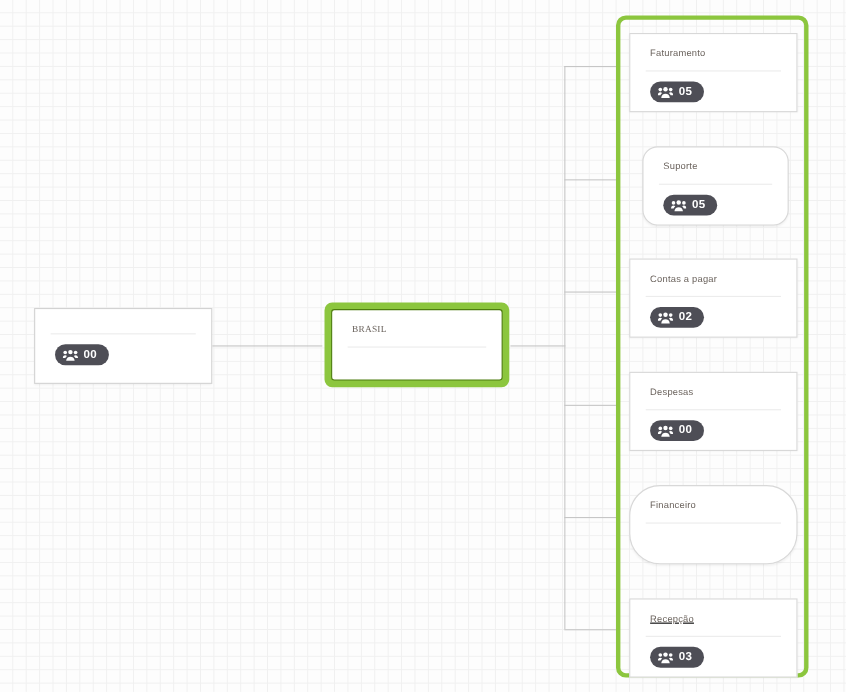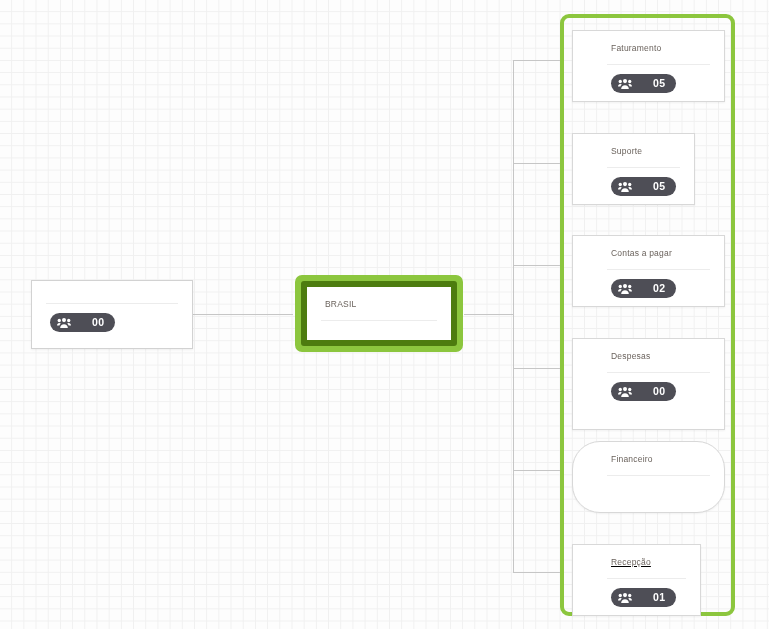--- a/index.html
+++ b/index.html
@@ -56,21 +56,21 @@
     margin: 10px 14px 0 14px;
   }
 
   .badge-row {
     padding: 9px 0 0 18px;
   }
 
   .badge {
     display: inline-flex;
     align-items: center;
-    gap: 21px;
+    gap: 5px;
     background: #4e4e56;
     color: #ffffff;
     border-radius: 11px;
     padding: 3px 11px 3px 7px;
     font-size: 10.5px;
     font-weight: bold;
     line-height: 13px;
   }
   .badge svg { display: block; }
   .badge-count { letter-spacing: 0.3px; }
@@ -78,40 +78,40 @@
   
   .selected-node {
     border: 4px solid #8cc63e;
     border-radius: 7px;
     padding: 2px;
     background: #8cc63e;
     box-shadow: none;
   }
   .selected-node .inner-card {
     background: #ffffff;
-    border: 6px solid #4d7c0f;
+    border: 1px solid #4d7c0f;
     border-radius: 3px;
     width: 100%;
     height: 100%;
+    font-family: Liberation Serif, serif;
   }
 
   
   #group-container {
     position: absolute;
     border: 4px solid #8cc63e;
     border-radius: 9px;
     background: transparent;
   }
 
   .child-card {
     position: absolute;
     background: #ffffff;
     border: 1px solid #d8d8d8;
     box-shadow: 0 1px 2px rgba(0,0,0,0.05);
-    padding-left: 20px;
   }
 
   .root-empty .node-title { min-height: 11px; }
 </style>
 </head>
 <body>
 
 <div id="org-canvas">
 
   <div class="conn conn-h" style="left:192px; top:314px; width:101px;"></div>
@@ -165,21 +165,21 @@
             <circle cx="2.6" cy="3.6" r="1.9" fill="#ffffff"></circle>
             <path d="M0 9.4c0-1.8 1.2-3 2.6-3 .7 0 1.3.2 1.8.7-.9.8-1.5 1.6-1.7 2.3z" fill="#ffffff"></path>
             <circle cx="13.4" cy="3.6" r="1.9" fill="#ffffff"></circle>
             <path d="M16 9.4c0-1.8-1.2-3-2.6-3-.7 0-1.3.2-1.8.7.9.8 1.5 1.6 1.7 2.3z" fill="#ffffff"></path>
           </svg>
           <span class="badge-count">05</span>
         </span>
       </div>
     </div>
 
-    <div class="child-card" style="left:8px; top:115px; width:123px; height:72px;">
+    <div class="child-card" style="left:20px; top:115px; width:133px; height:72px;border-radius:14px;">
       <div class="node-title">Suporte</div>
       <div class="node-divider"></div>
       <div class="badge-row">
         <span class="badge">
           <svg width="14" height="12" viewBox="0 0 16 13">
             <circle cx="8" cy="3.2" r="2.3" fill="#ffffff"></circle>
             <path d="M3.6 12.2c0-2.5 2-4.2 4.4-4.2s4.4 1.7 4.4 4.2z" fill="#ffffff"></path>
             <circle cx="2.6" cy="3.6" r="1.9" fill="#ffffff"></circle>
             <path d="M0 9.4c0-1.8 1.2-3 2.6-3 .7 0 1.3.2 1.8.7-.9.8-1.5 1.6-1.7 2.3z" fill="#ffffff"></path>
             <circle cx="13.4" cy="3.6" r="1.9" fill="#ffffff"></circle>
@@ -201,21 +201,21 @@
             <circle cx="2.6" cy="3.6" r="1.9" fill="#ffffff"></circle>
             <path d="M0 9.4c0-1.8 1.2-3 2.6-3 .7 0 1.3.2 1.8.7-.9.8-1.5 1.6-1.7 2.3z" fill="#ffffff"></path>
             <circle cx="13.4" cy="3.6" r="1.9" fill="#ffffff"></circle>
             <path d="M16 9.4c0-1.8-1.2-3-2.6-3-.7 0-1.3.2-1.8.7.9.8 1.5 1.6 1.7 2.3z" fill="#ffffff"></path>
           </svg>
           <span class="badge-count">02</span>
         </span>
       </div>
     </div>
 
-    <div class="child-card" style="left:8px; top:320px; width:153px; height:92px;">
+    <div class="child-card" style="left:8px; top:320px; width:153px; height:72px;">
       <div class="node-title">Despesas</div>
       <div class="node-divider"></div>
       <div class="badge-row">
         <span class="badge">
           <svg width="14" height="12" viewBox="0 0 16 13">
             <circle cx="8" cy="3.2" r="2.3" fill="#ffffff"></circle>
             <path d="M3.6 12.2c0-2.5 2-4.2 4.4-4.2s4.4 1.7 4.4 4.2z" fill="#ffffff"></path>
             <circle cx="2.6" cy="3.6" r="1.9" fill="#ffffff"></circle>
             <path d="M0 9.4c0-1.8 1.2-3 2.6-3 .7 0 1.3.2 1.8.7-.9.8-1.5 1.6-1.7 2.3z" fill="#ffffff"></path>
             <circle cx="13.4" cy="3.6" r="1.9" fill="#ffffff"></circle>
@@ -224,33 +224,33 @@
           <span class="badge-count">00</span>
         </span>
       </div>
     </div>
 
     <div class="child-card" style="left:8px; top:423px; width:153px; height:72px;border-radius:28px;">
       <div class="node-title">Financeiro</div>
       <div class="node-divider"></div>
     </div>
 
-    <div class="child-card" style="left:8px; top:526px; width:129px; height:72px;text-decoration:underline;">
+    <div class="child-card" style="left:8px; top:526px; width:153px; height:72px;text-decoration:underline;">
       <div class="node-title">Recepção</div>
       <div class="node-divider"></div>
       <div class="badge-row">
         <span class="badge">
           <svg width="14" height="12" viewBox="0 0 16 13">
             <circle cx="8" cy="3.2" r="2.3" fill="#ffffff"></circle>
             <path d="M3.6 12.2c0-2.5 2-4.2 4.4-4.2s4.4 1.7 4.4 4.2z" fill="#ffffff"></path>
             <circle cx="2.6" cy="3.6" r="1.9" fill="#ffffff"></circle>
             <path d="M0 9.4c0-1.8 1.2-3 2.6-3 .7 0 1.3.2 1.8.7-.9.8-1.5 1.6-1.7 2.3z" fill="#ffffff"></path>
             <circle cx="13.4" cy="3.6" r="1.9" fill="#ffffff"></circle>
             <path d="M16 9.4c0-1.8-1.2-3-2.6-3-.7 0-1.3.2-1.8.7.9.8 1.5 1.6 1.7 2.3z" fill="#ffffff"></path>
           </svg>
-          <span class="badge-count">01</span>
+          <span class="badge-count">03</span>
         </span>
       </div>
     </div>
 
   </div>
 
 </div>
 
 </body></html>

